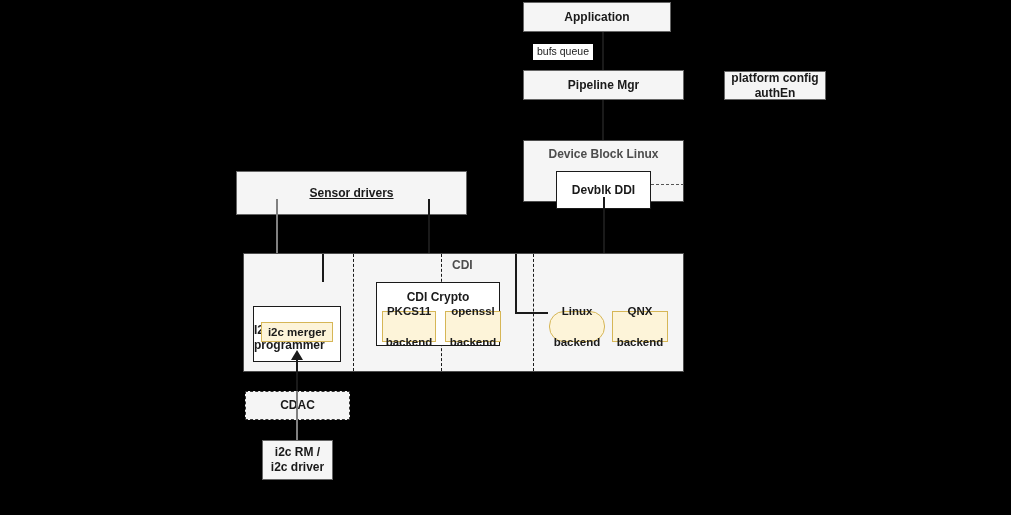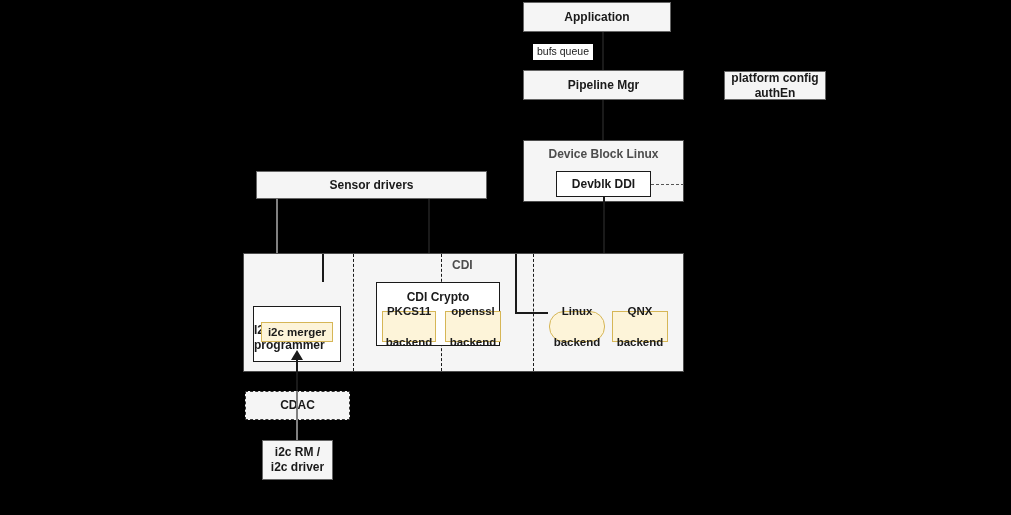--- a/index.html
+++ b/index.html
@@ -139,30 +139,30 @@
   <div class="box" style="left:724px; top:71px; width:102px; height:29px; flex-direction:column; justify-content:center;">
     <span>platform config</span>
     <span>authEn</span>
   </div>
 
   <div class="container-box" style="left:523px; top:140px; width:161px; height:62px;"></div>
   <div class="container-title" style="left:523px; top:147px; width:161px; text-align:center;">
     <span>Device Block Linux</span>
   </div>
 
-  <div class="box white" style="left:556px; top:171px; width:95px; height:26px;">
+  <div class="box white" style="left:556px; top:171px; width:95px; height:38px;">
     <span>Devblk DDI</span>
   </div>
 
   <div class="hline dashed" style="left:651px; top:184px; width:33px;"></div>
 
   <div class="vline" style="left:603px; top:197px; height:59px;"></div>
   <div class="arrow-down" style="left:598px; top:256px;"></div>
 
-  <div class="box" style="left:256px; top:171px; width:231px; height:28px;">
+  <div class="box" style="left:236px; top:171px; width:231px; height:44px;text-decoration:underline;">
     <span>Sensor drivers</span>
   </div>
 
   <div class="vline thin grey" style="left:276px; top:199px; height:57px;"></div>
   <div class="arrow-down" style="left:270px; top:256px;"></div>
 
   <div class="vline" style="left:428px; top:199px; height:57px;"></div>
   <div class="arrow-down" style="left:423px; top:256px;"></div>
 
   <div class="container-box" style="left:243px; top:253px; width:441px; height:119px;"></div>

